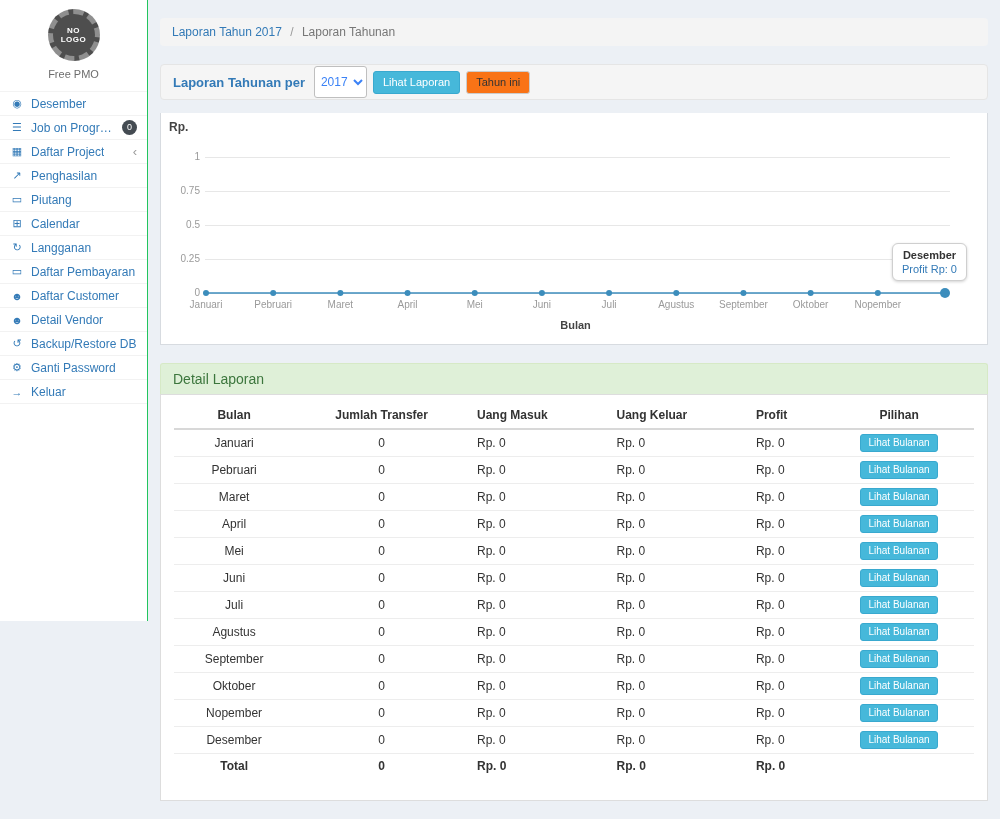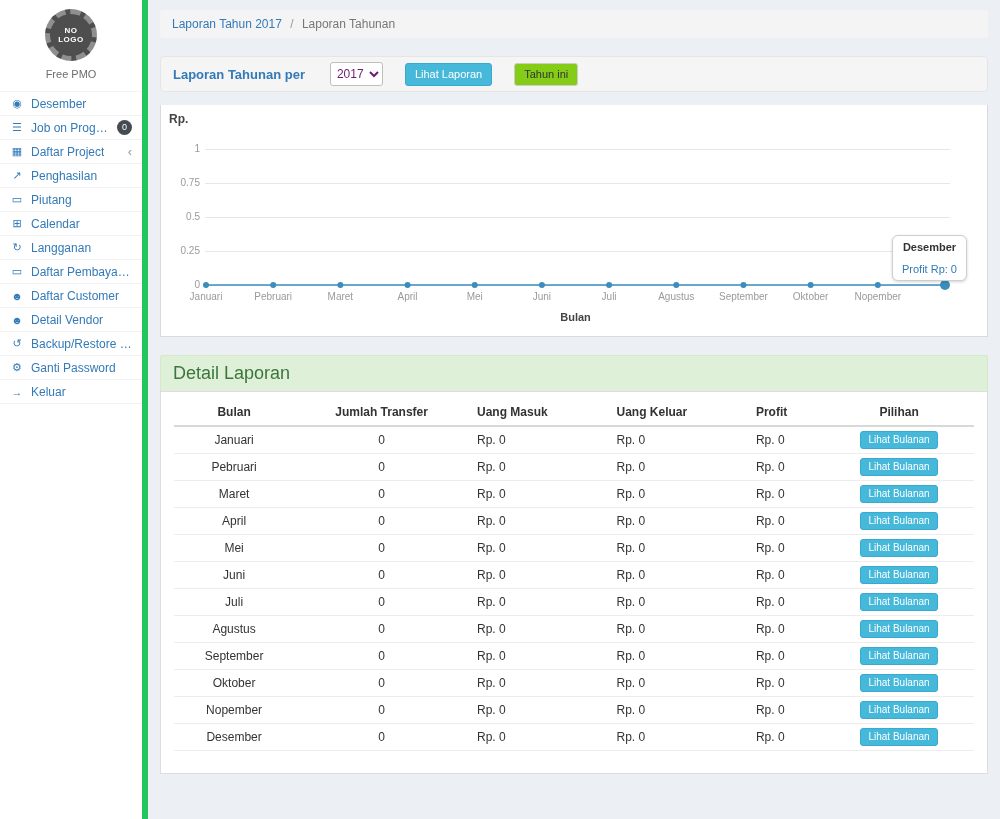--- a/index.html
+++ b/index.html
@@ -10,21 +10,21 @@
   *{box-sizing:border-box}
   html,body{margin:0;padding:0}
   body{
     width:1000px;height:819px;overflow:hidden;
     font-family:"Liberation Sans",sans-serif;background:var(--page_bg);
     -webkit-font-smoothing:antialiased;
   }
   .app{display:flex;width:1000px;height:819px}
 
   
-  .sidebar{width:148px;flex:none;background:#fff;border-right:6px solid #22c55e;height:819px}
+  .sidebar{width:148px;flex:none;background:#fff;border-right:1px solid #22c55e;height:621px}
   .logo-area{padding:9px 0 7px;text-align:center}
   .logo-circle{
     width:52px;height:52px;margin:0 auto;border-radius:50%;
     background:#4e4e4e;border:5px dashed #8f8f8f;
     display:flex;flex-direction:column;align-items:center;justify-content:center;
     color:#fff;font-size:8px;line-height:9px;font-weight:bold;letter-spacing:.5px;
   }
   .brand{margin-top:7px;font-size:11px;color:#6d6d6d}
   .menu{margin-top:4px;border-top:1px solid #f3f3f3}
   .menu-item{
@@ -35,68 +35,68 @@
   .mi-icon{width:14px;flex:none;text-align:center;font-size:11px}
   .mi-label{overflow:hidden;text-overflow:ellipsis}
   .mi-badge{
     margin-left:auto;background:var(--badge_bg);color:#fff;font-size:9px;
     min-width:15px;height:15px;line-height:15px;border-radius:8px;text-align:center;
     padding:0 3px;
   }
   .mi-chevron{margin-left:auto;color:#9b9b9b;font-size:13px;line-height:12px}
 
   
-  .content{flex:1;padding:10px 12px;min-width:0}
+  .content{flex:1;padding:18px 12px;min-width:0}
   .breadcrumb{
     background:#f4f4f4;border-radius:4px;padding:7px 12px;font-size:12px;
     color:#777;margin-bottom:18px;
   }
   .bc-link{color:var(--link);cursor:pointer}
   .bc-sep{margin:0 5px;color:#9a9a9a}
   .bc-current{color:#777}
 
   .filter-panel{
     background:#f5f5f5;border:1px solid #e5e5e5;border-radius:4px;height:36px;
-    padding:0 12px;display:flex;align-items:center;gap:22px;margin-bottom:13px;
+    padding:0 12px;display:flex;align-items:center;gap:6px;margin-bottom:13px;
   }
   .filter-label{color:var(--link);font-weight:bold;font-size:13px;margin-right:3px}
   .year-select{
-    height:24px;border:1px solid #bfbfbf;border-radius:3px;background:#fff;
-    font-size:12px;font-family:inherit;padding:0 2px;color:#701a75;
+    height:32px;border:1px solid #bfbfbf;border-radius:3px;background:#fff;
+    font-size:12px;font-family:inherit;padding:0 2px;color:#3b82f6;
   }
   .btn{
     border-radius:3px;font-size:11px;padding:4px 9px;border:1px solid transparent;
     cursor:pointer;font-family:inherit;line-height:13px;
   }
   .btn-info{background:var(--info);border-color:var(--info_border);color:#fff}
-  .btn-default{background:#84cc16;border-color:#ccc;color:#333}
+  .btn-default{background:#f97316;border-color:#ccc;color:#333}
   .btn-xs{font-size:10px;padding:2px 7px;line-height:12px}
 
   
   .box{margin-bottom:18px}
   .chart-header{
     background:var(--chart_header);color:#fff;font-size:13px;padding:6px 10px;
     border-radius:3px 3px 0 0;
   }
   .chart-body{
     position:relative;background:#fff;height:232px;border:1px solid #d7dbe0;border-top:0;
   }
   .chart-body svg{position:absolute;left:0;top:0}
   svg text{font-family:"Liberation Sans",sans-serif}
   .chart-tooltip{
     position:absolute;right:20px;top:130px;background:#fff;border:1px solid #cfcfcf;
     border-radius:6px;padding:5px 9px;text-align:center;box-shadow:0 1px 3px rgba(0,0,0,.18);
   }
   .tooltip-title{font-weight:bold;font-size:11px;color:#333}
-  .tooltip-value{font-size:11px;color:var(--link);margin-top:10px;white-space:nowrap}
+  .tooltip-value{font-size:11px;color:var(--link);margin-top:2px;white-space:nowrap}
 
   
   .detail-header{
     background:var(--success_bg);color:var(--success_text);border:1px solid var(--success_border);
-    border-bottom:0;font-size:18px;padding:7px 12px;border-radius:3px 3px 0 0;
+    border-bottom:0;font-size:14px;padding:7px 12px;border-radius:3px 3px 0 0;
   }
   .detail-body{background:#fff;border:1px solid #ddd;padding:8px 13px 22px}
   table{width:100%;border-collapse:collapse;font-size:12px;color:#333;line-height:15px}
   th{font-weight:bold;padding:5px 8px;border-bottom:2px solid #d8d8d8}
   td{padding:4px 8px;border-bottom:1px solid #ededed}
   .c-center{text-align:center}
   .c-right{text-align:left}
   .total-row td{font-weight:bold;border-bottom:none;padding-top:5px}
 </style>
 </head>
@@ -336,19 +336,27 @@
                 <td class="c-center"><button class="btn btn-info btn-xs">Lihat Bulanan</button></td>
               </tr>
               <tr class="">
                 <td class="c-center">Desember</td>
                 <td class="c-center">0</td>
                 <td class="c-right">Rp. 0</td>
                 <td class="c-right">Rp. 0</td>
                 <td class="c-right">Rp. 0</td>
                 <td class="c-center"><button class="btn btn-info btn-xs">Lihat Bulanan</button></td>
               </tr>
+              <tr class="total-row">
+                <td class="c-center">Total</td>
+                <td class="c-center">0</td>
+                <td class="c-right">Rp. 0</td>
+                <td class="c-right">Rp. 0</td>
+                <td class="c-right">Rp. 0</td>
+                <td class="c-center"></td>
+              </tr>
             </tbody>
         </table>
       </div>
     </section>
 
   </main>
 </div>
 
 </body></html>

